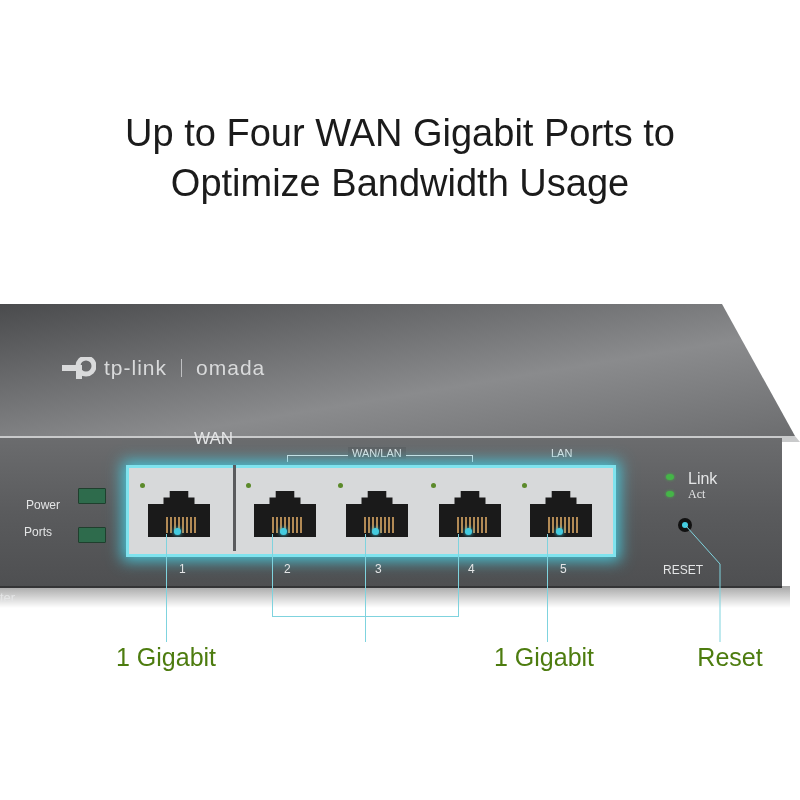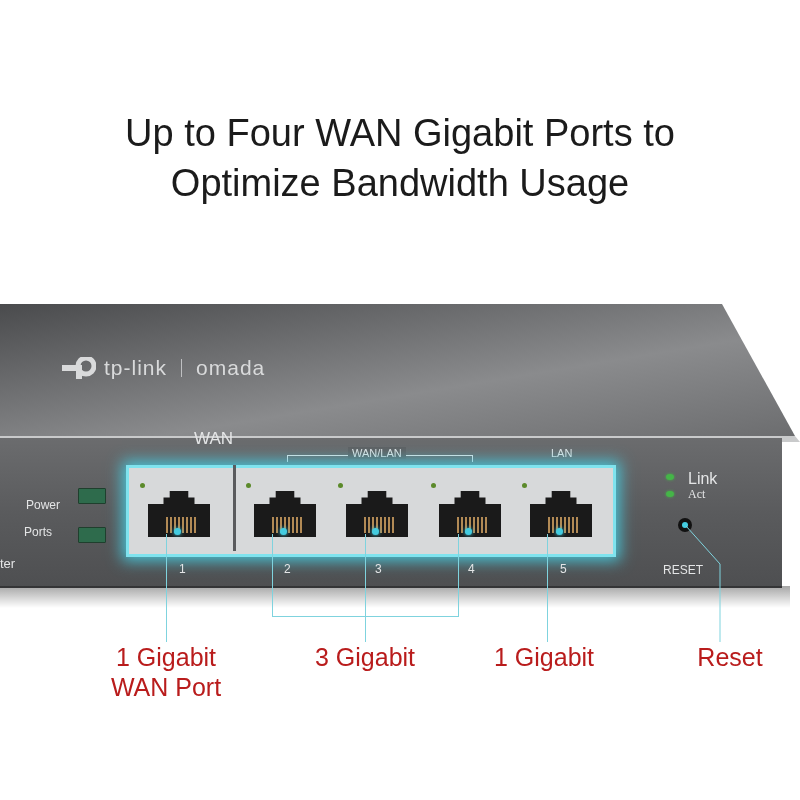--- a/index.html
+++ b/index.html
@@ -21,21 +21,21 @@
   .port .jack{position:absolute;left:8px;top:12px;width:62px;height:46px;background:#1a1a1a;clip-path:polygon(35% 0,65% 0,65% 14%,75% 14%,75% 28%,100% 28%,100% 100%,0 100%,0 28%,25% 28%,25% 14%,35% 14%);}
   .port .pins{position:absolute;left:26px;top:38px;width:30px;height:16px;background:repeating-linear-gradient(90deg,#b28a55 0 2px,transparent 2px 4px);}
   .port .cdot{position:absolute;left:34px;top:49px;width:7px;height:7px;border-radius:50%;background:#43cce0;box-shadow:0 0 4px #43cce0;}
   .bracket{position:absolute;border-top:1px solid #e4e5e6;}
   .bracket .l,.bracket .r{position:absolute;top:-1px;width:1px;height:7px;background:#e4e5e6;}
   .num{position:absolute;top:562px;color:#e4e5e6;font-size:12px;}
   .gled{position:absolute;width:8px;height:6px;border-radius:50%;background:#45b548;box-shadow:0 0 3px #45b548;}
   .reset-hole{position:absolute;left:678px;top:518px;width:14px;height:14px;border-radius:50%;background:#111;}
   .reset-hole i{position:absolute;left:4px;top:4px;width:6px;height:6px;border-radius:50%;background:#43cce0;}
   .line{position:absolute;background:#7fd3de;}
-  .callout{position:absolute;top:642px;color:#b91c1c;font-size:25px;line-height:30px;text-align:center;}
+  .callout{position:absolute;top:642px;color:#4d7c0f;font-size:25px;line-height:30px;text-align:center;}
   .callout span{display:block;}
 </style>
 </head>
 <body>
 
 <div class="headline">
   <span>Up to Four WAN Gigabit Ports to</span>
   <span>Optimize Bandwidth Usage</span>
 </div>
 
@@ -62,21 +62,21 @@
   <span>omada</span>
 </div>
 
 <div class="front"></div>
 <div class="shadow"></div>
 
 <span class="lbl" style="left:26px;top:498px;">Power</span>
 <div class="led" style="left:78px;top:488px;"></div>
 <span class="lbl" style="left:24px;top:525px;">Ports</span>
 <div class="led" style="left:78px;top:527px;"></div>
-<span class="lbl" style="left:0px;top:556px;font-size:13px;">ter</span>
+<span class="lbl" style="left:0px;top:590px;font-size:13px;">ter</span>
 
 <span class="lbl" style="left:170px;top:429px;font-size:17px;margin-left:24px;">WAN</span>
 <div class="bracket" style="left:287px;top:455px;width:186px;">
     <i class="l" style="left:0"></i>
     <i class="r" style="right:0"></i>
   </div>
 <span class="lbl" style="left:348px;top:447px;font-size:11px;background:#5f6062;padding:0 4px;">WAN/LAN</span>
 <span class="lbl" style="left:551px;top:447px;font-size:11px;">LAN</span>
 
 <div class="glowbox"></div>
@@ -133,23 +133,21 @@
 <div class="line" style="left:365px;top:534px;width:1px;height:108px;"></div>
 <div class="line" style="left:458px;top:534px;width:1px;height:82px;"></div>
 <div class="line" style="left:272px;top:616px;width:187px;height:1px;"></div>
 <div class="line" style="left:547px;top:534px;width:1px;height:108px;"></div>
 <svg style="position:absolute;left:684px;top:524px;" width="40" height="118">
     <polyline points="2,2 36,40 36,118" fill="none" stroke="#7fd3de" stroke-width="1"></polyline>
   </svg>
 
 <div class="callout" style="left:96px;width:140px;">
   <span>1 Gigabit</span>
-    <span>WAN Port</span>
 </div>
 <div class="callout" style="left:255px;width:220px;">
-  <span>3 Gigabit</span>
 </div>
 <div class="callout" style="left:474px;width:140px;">
   <span>1 Gigabit</span>
 </div>
 <div class="callout" style="left:680px;width:100px;">
   <span>Reset</span>
 </div>
 
 </body></html>

